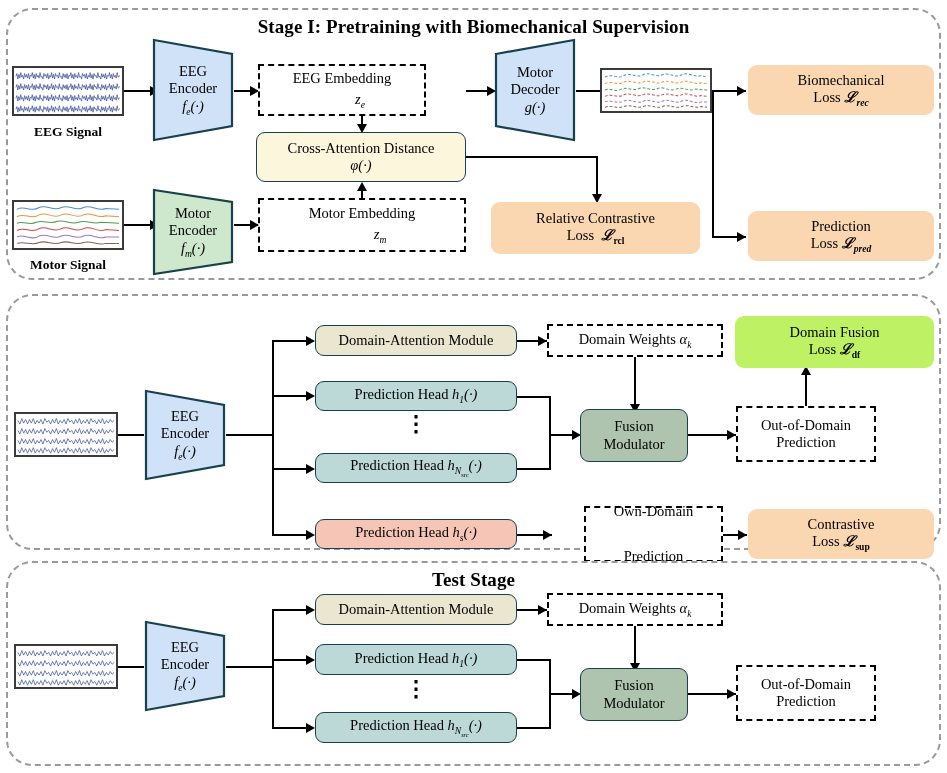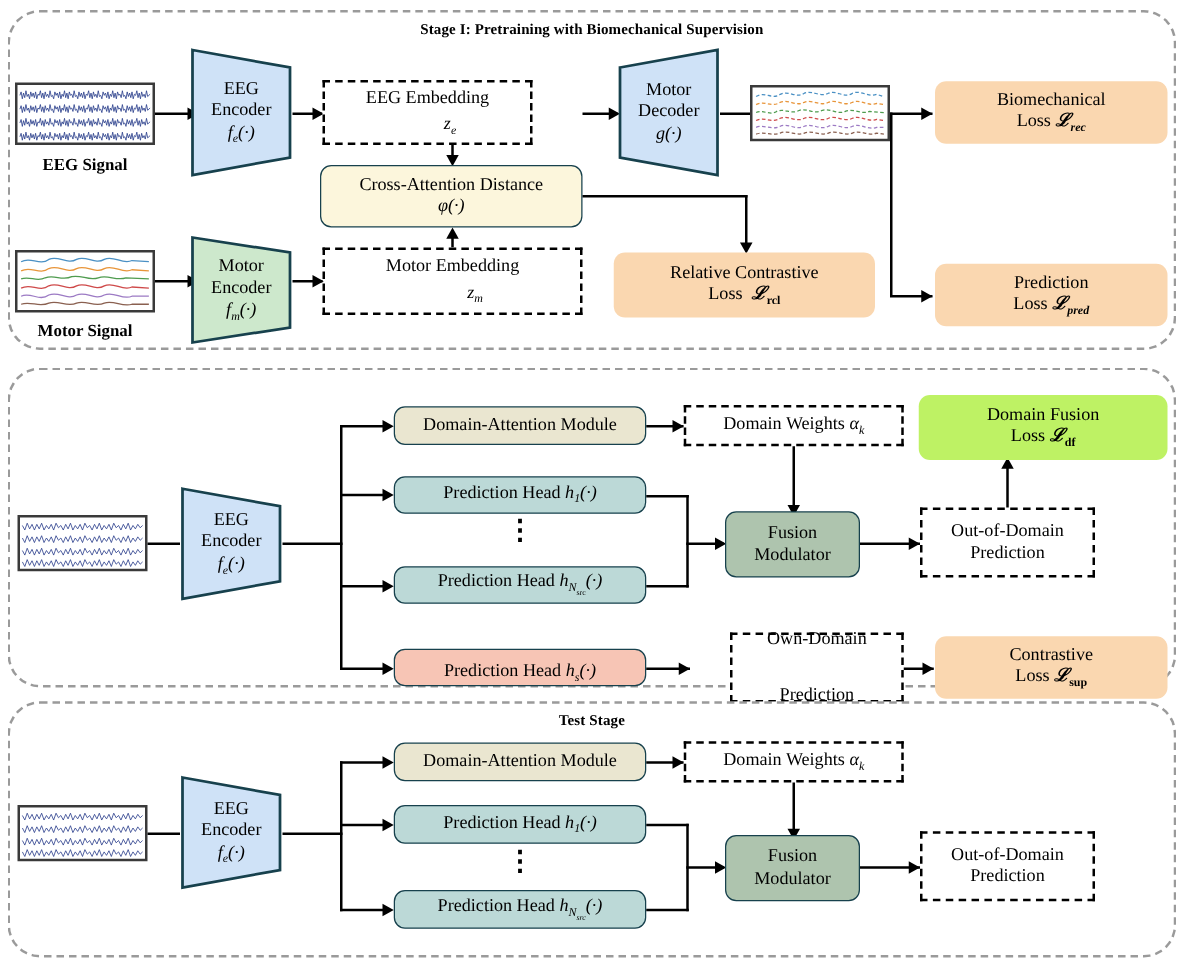--- a/index.html
+++ b/index.html
@@ -1,21 +1,21 @@
 <!DOCTYPE html>
 <html><head>
 <meta charset="utf-8">
 <style>
   html,body{margin:0;padding:0;background:#ffffff;}
   body{font-family:"Liberation Serif", serif;}
   #page{position:relative;width:947px;height:773px;background:#fff;overflow:hidden;}
 
   
   .stage-frame{position:absolute;border:2px dashed #9a9a9a;border-radius:26px;background:#fff;box-sizing:border-box;}
-  .stage-title{position:absolute;left:0;right:0;text-align:center;font-weight:bold;font-size:12px;color:#000;font-family:"Liberation Serif",serif;letter-spacing:.1px;}
+  .stage-title{position:absolute;left:0;right:0;text-align:center;font-weight:bold;font-size:19px;color:#000;font-family:"Liberation Serif",serif;letter-spacing:.1px;}
 
   
   .box{position:absolute;box-sizing:border-box;display:flex;flex-direction:column;align-items:center;justify-content:center;text-align:center;line-height:1.18;color:#000;}
   .rbox{border:1.6px solid #17414d;border-radius:9px;}
   .dashbox{border:2.2px dashed #000;background:#fff;}
 
   .t1{font-size:14.5px;}
   .bold{font-weight:normal;margin-left:36px;}
 
   .mathi{font-style:italic;font-family:"Liberation Serif",serif;}
@@ -278,21 +278,21 @@
   <div class="arrow-u" style="left:801px;top:366px;"></div>
 
   <div class="box" style="left:735px;top:316px;width:199px;height:52px;background:#bef264;border-radius:9px;">
     <span class="t1">Domain Fusion</span>
     <span class="t1">
       <span>Loss</span>
       <span class="cal">ℒ<sub class="sr">df</sub></span>
     </span>
   </div>
 
-  <div class="box rbox" style="left:315px;top:519px;width:202px;height:30px;background:#F7C5B5;justify-content:flex-end;">
+  <div class="box rbox" style="left:315px;top:519px;width:202px;height:30px;background:#F7C5B5;">
     <span class="t1">Prediction Head <span class="mathi"><i>h</i><sub class="s">s</sub>(·)</span></span>
   </div>
   <div class="ln hln" style="left:517px;top:534px;width:35px;"></div>
   <div class="arrow-r" style="left:543px;top:530px;"></div>
 
   <div class="box dashbox" style="left:584px;top:506px;width:139px;height:56px;gap:28px;">
     <span class="t1">Own-Domain</span>
     <span class="t1">Prediction</span>
   </div>
   <div class="ln hln" style="left:723px;top:534px;width:24px;"></div>

